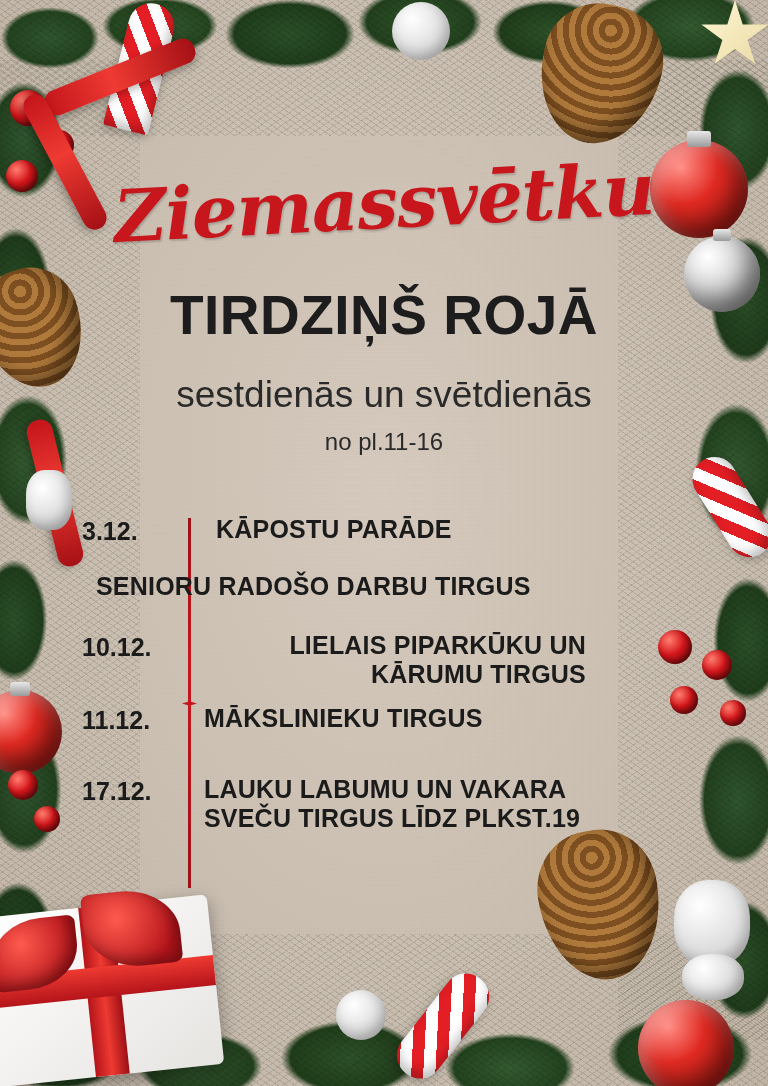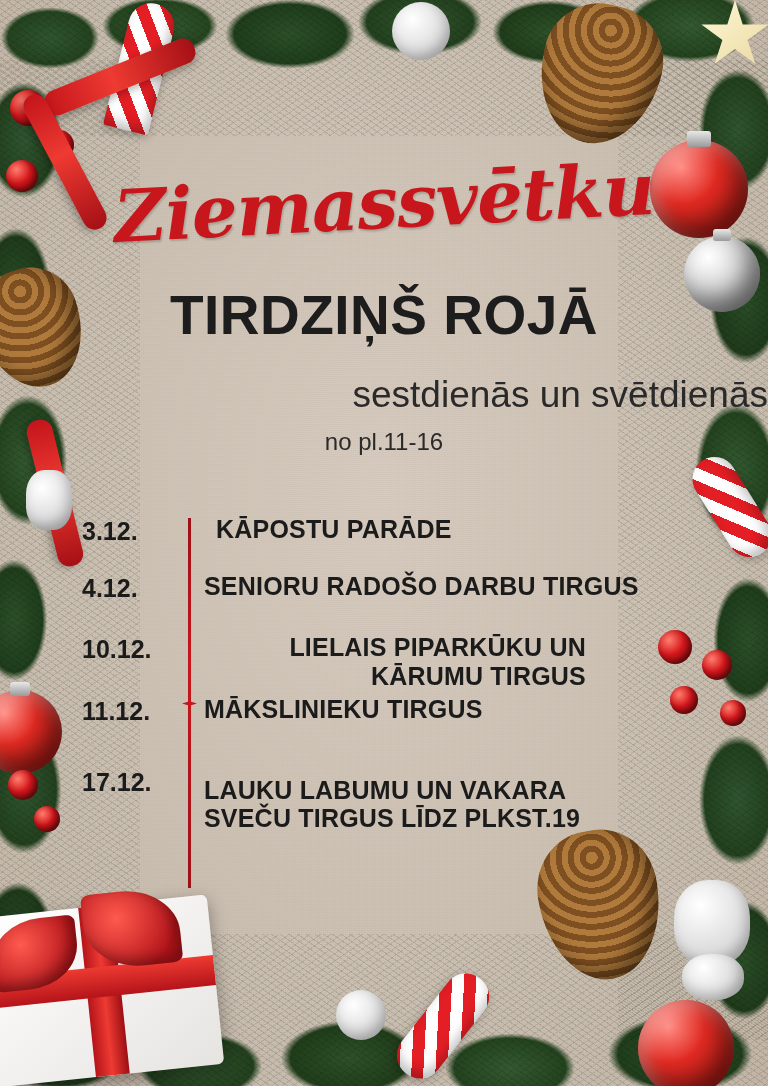--- a/index.html
+++ b/index.html
@@ -199,21 +199,21 @@
     font-size: 55px;
     font-weight: bold;
     letter-spacing: 0.5px;
     color: #1d1d1d;
   }
 
   .subtitle {
     position: absolute;
     top: 374px;
     left: 0; right: 0;
-    text-align: right;
+    text-align: center;
     font-size: 37px;
     color: #2a2a2a;
   }
 
   .subtitle2 {
     position: absolute;
     top: 428px;
     left: 0; right: 0;
     text-align: center;
     font-size: 24px;
@@ -341,36 +341,35 @@
 
     <div class="schedule">
       <div class="vline"></div>
 
       <div class="row" style="margin-bottom:26px;">
         <div class="date">3.12.</div>
         <div class="event" style="padding-left:30px;">KĀPOSTU PARĀDE</div>
       </div>
 
       <div class="row" style="margin-bottom:30px;">
-        <div class="date">4.12.</div>
         <div class="event">SENIORU RADOŠO DARBU TIRGUS</div>
       </div>
 
-      <div class="row" style="margin-bottom:4px;">
+      <div class="row" style="margin-bottom:16px;">
         <div class="date">10.12.</div>
         <div class="event" style="max-width:400px;text-align:right;">LIELAIS PIPARKŪKU UN KĀRUMU     TIRGUS</div>
       </div>
 
       <div class="row" style="margin-bottom:40px;">
         <div class="date">11.12.</div>
         <div class="event">MĀKSLINIEKU TIRGUS</div>
       </div>
 
       <div class="row" style="margin-bottom:30px;">
         <div class="date">17.12.</div>
-        <div class="event" style="max-width:470px;margin-top:10px;">LAUKU LABUMU UN VAKARA SVEČU TIRGUS LĪDZ PLKST.19</div>
+        <div class="event" style="max-width:470px;">LAUKU LABUMU UN VAKARA SVEČU TIRGUS LĪDZ PLKST.19</div>
       </div>
 
       <div class="row">
       </div>
     </div>
   </div>
 </div>
 
 </body></html>

